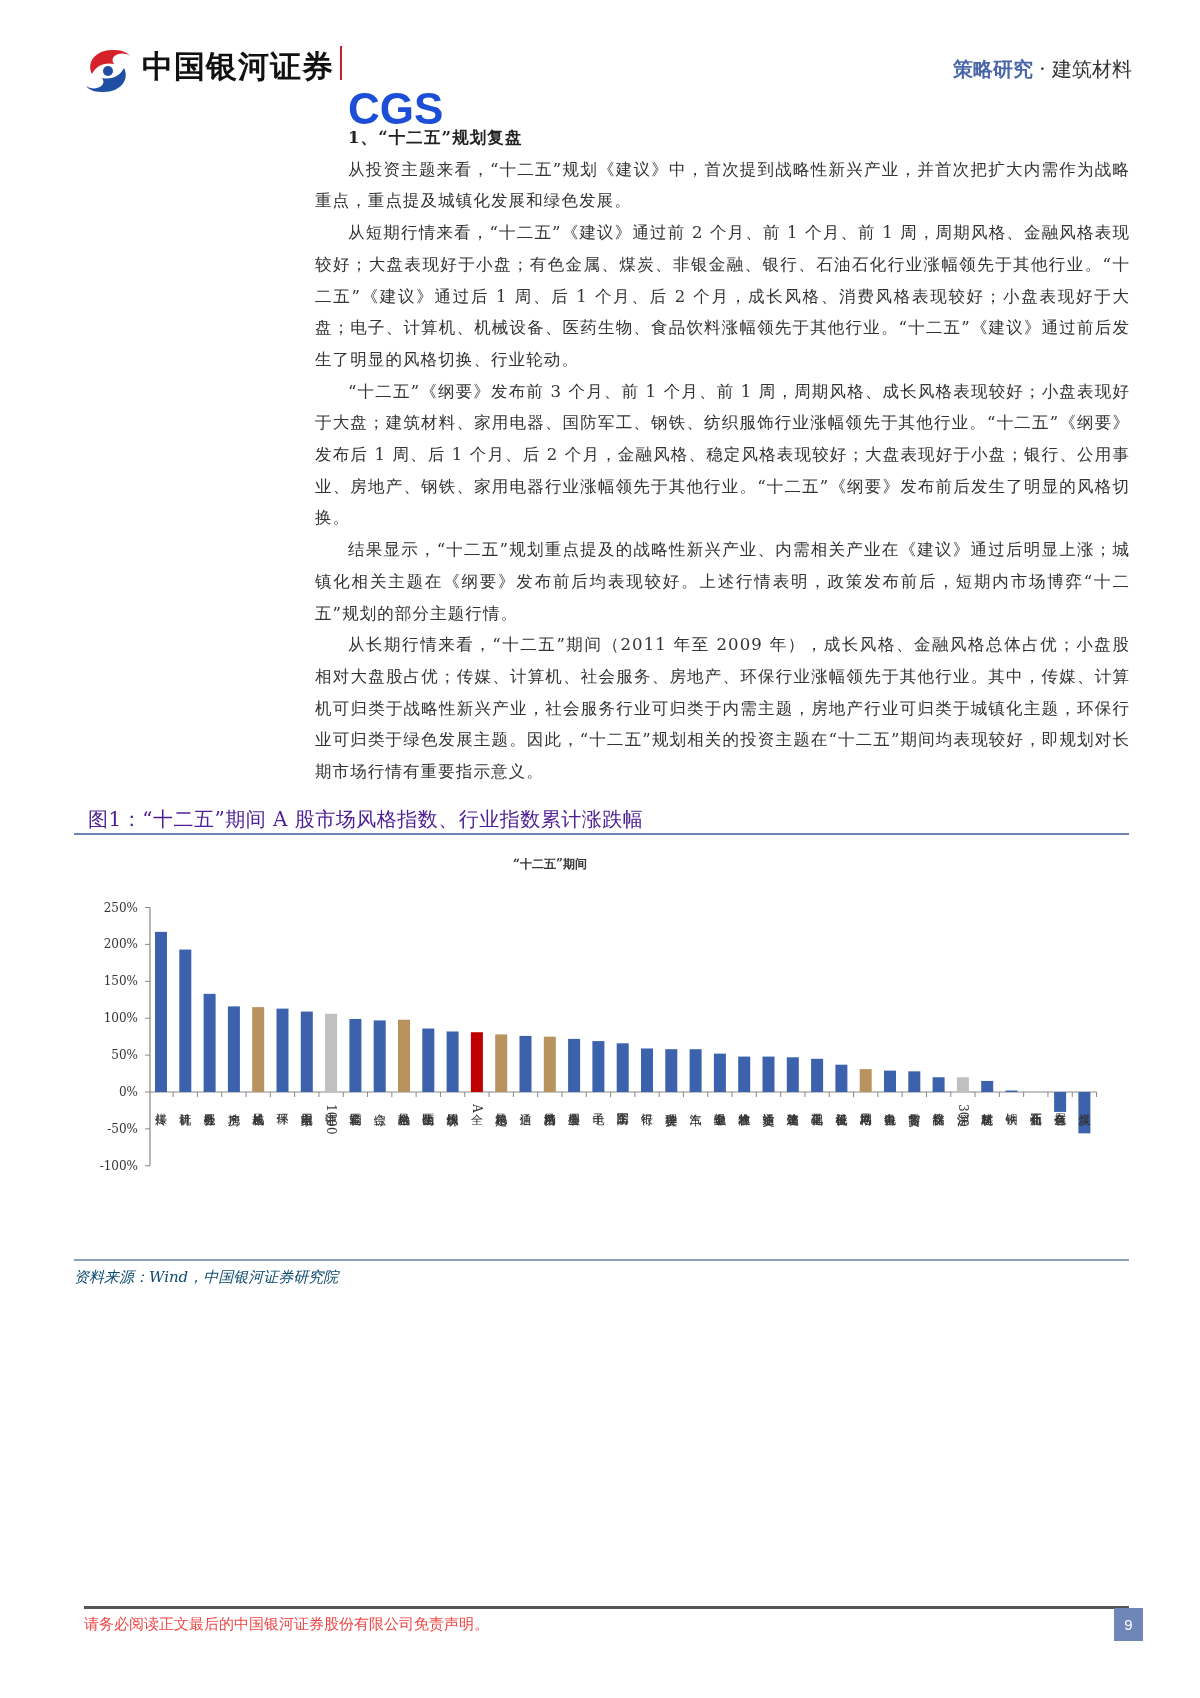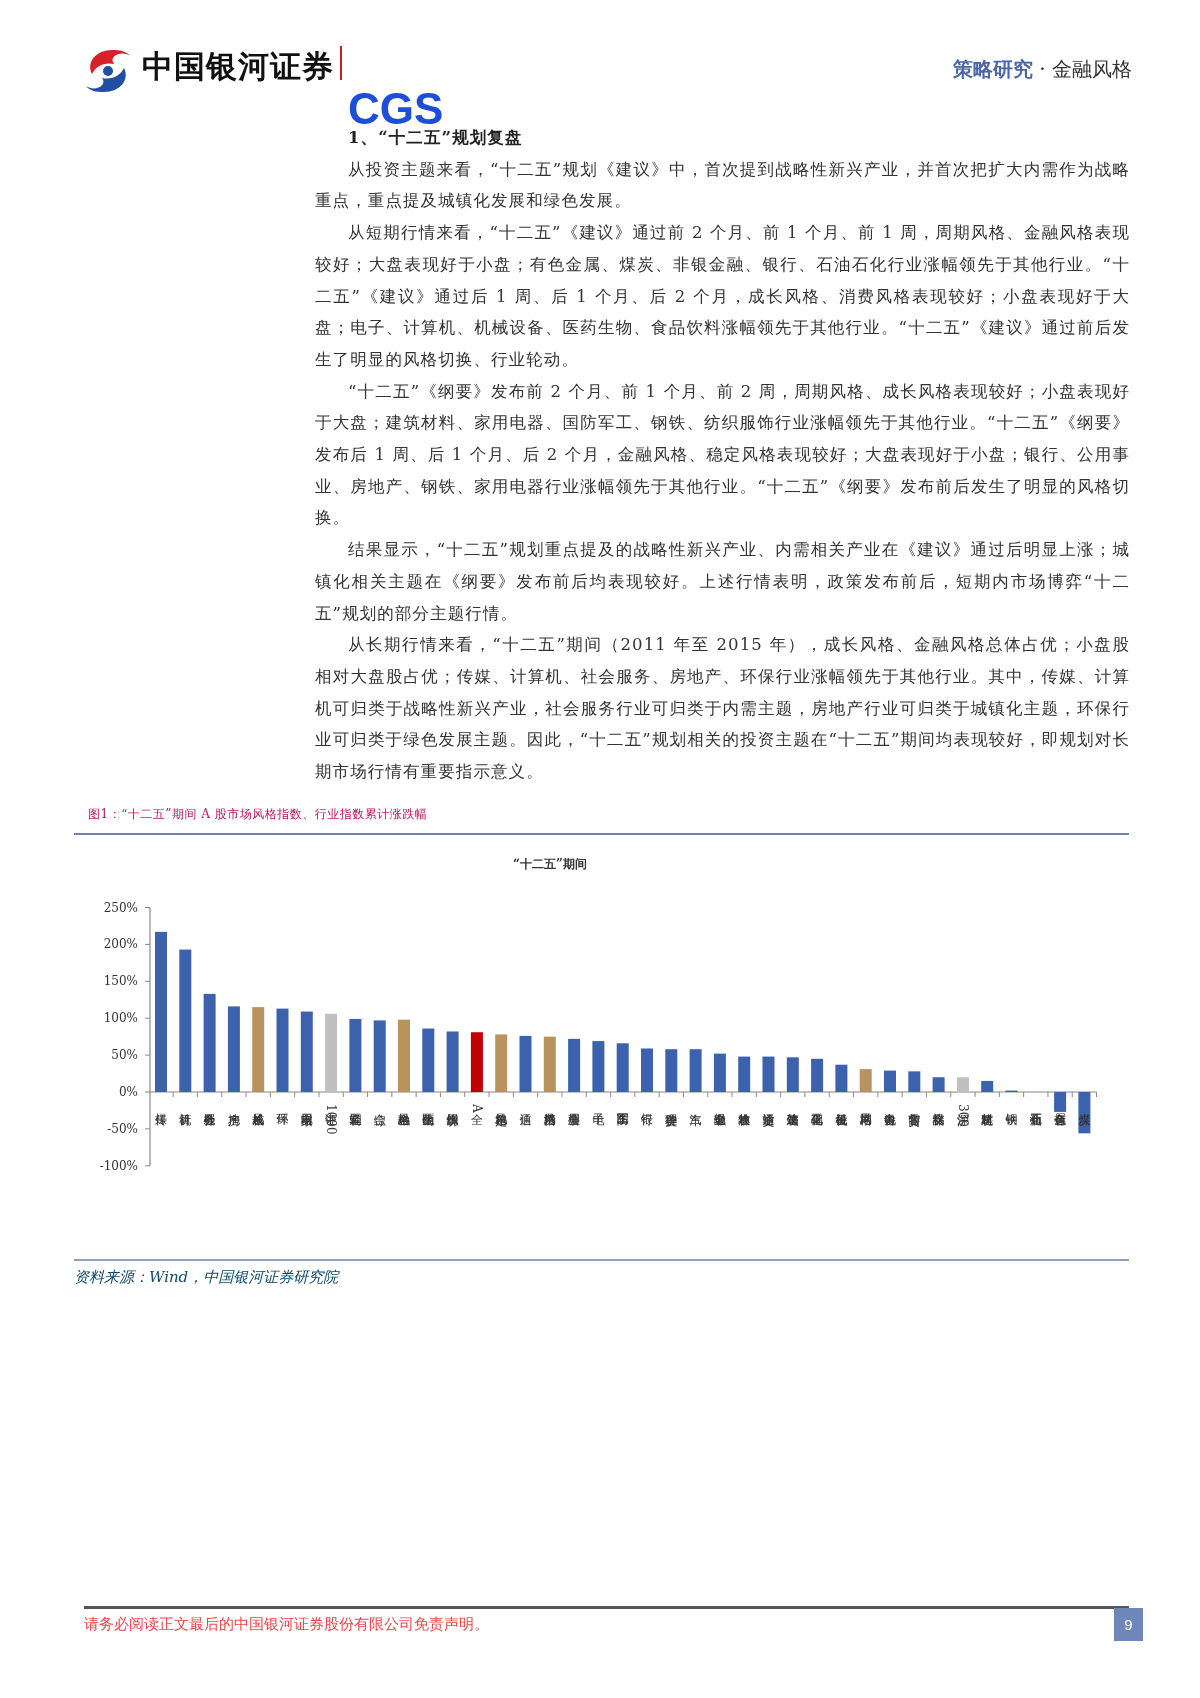--- a/index.html
+++ b/index.html
@@ -9,21 +9,21 @@
   .logo-mark{width:52px;height:50px;position:relative;}
   .logo-text{font-family:"DejaVu Sans","Liberation Sans",sans-serif;font-weight:bold;font-size:31px;color:#111;margin-left:8px;letter-spacing:1px;}
   .logo-sep{width:2px;height:34px;background:#c8202a;margin:0 6px;}
   .logo-cgs{font-family:"Liberation Sans","DejaVu Sans",sans-serif;font-weight:bold;font-size:44px;color:#1d4ed8;margin-top:38px;}
   .header-right{position:absolute;right:0;top:12px;font-size:20px;color:#2c4a8a;}
   .header-right .b{font-weight:bold;color:#4a66a8;}
   .header-right .c{color:#333;}
   .body-text{position:absolute;left:315px;top:122px;width:815px;font-size:16.5px;line-height:31.7px;color:#333;letter-spacing:1.1px;text-align:justify;}
   .body-text p{margin:0;text-indent:2em;}
   .body-text h3{margin:0;font-size:16.5px;font-weight:bold;text-indent:2em;color:#222;}
-  .caption{position:absolute;left:88px;top:806px;font-size:12px;color:#be185d;letter-spacing:0.5px;}
+  .caption{position:absolute;left:88px;top:806px;font-size:20px;color:#4c1d95;letter-spacing:0.5px;}
   .cap-line{position:absolute;left:74px;top:833px;width:1055px;height:2px;background:#6a84b8;}
   .chart-title{position:absolute;left:0;width:1100px;top:856px;text-align:center;font-size:12px;font-weight:bold;color:#333;}
   .chart{position:absolute;left:60px;top:880px;}
   .src-line{position:absolute;left:74px;top:1259px;width:1055px;height:2px;background:#8ea0c0;}
   .source{position:absolute;left:74px;top:1268px;font-size:15px;font-style:italic;color:#0c4a6e;}
   .foot-line{position:absolute;left:84px;top:1606px;width:1045px;height:3px;background:#555;}
   .foot-text{position:absolute;left:84px;top:1615px;font-size:15px;color:#ef4444;}
   .page-badge{position:absolute;left:1114px;top:1608px;width:29px;height:33px;background:#6f86b8;color:#fff;font-size:15px;text-align:center;line-height:33px;font-family:"Liberation Sans",sans-serif;}
 </style>
 </head>
@@ -34,31 +34,31 @@
     <svg class="logo-mark" viewBox="0 0 52 50" width="52" height="50">
       <path d="M30 4 C14 4 4 16 10 28 C14 20 22 16 32 18 C26 10 40 4 48 10 C44 5 38 4 30 4 Z" fill="#d6202a"></path>
       <path d="M22 46 C38 46 48 34 42 22 C38 30 30 34 20 32 C26 40 12 46 4 40 C8 45 14 46 22 46 Z" fill="#1f4ea3"></path>
       <circle cx="26" cy="25" r="5" fill="#1f4ea3"></circle>
     </svg>
     <span class="logo-text">中国银河证券</span>
     <span class="logo-sep"></span>
     <span class="logo-cgs">CGS</span>
   </div>
   <div class="header-right">
-    <span class="b">策略研究</span><span class="c"> · </span><span class="c">金融风格</span>
+    <span class="b">策略研究</span><span class="c"> · </span><span class="c">建筑材料</span>
   </div>
 </div>
 
 <div class="body-text">
   <h3>1、“十二五”规划复盘</h3>
   <p>从投资主题来看，“十二五”规划《建议》中，首次提到战略性新兴产业，并首次把扩大内需作为战略重点，重点提及城镇化发展和绿色发展。</p>
   <p>从短期行情来看，“十二五”《建议》通过前 2 个月、前 1 个月、前 1 周，周期风格、金融风格表现较好；大盘表现好于小盘；有色金属、煤炭、非银金融、银行、石油石化行业涨幅领先于其他行业。“十二五”《建议》通过后 1 周、后 1 个月、后 2 个月，成长风格、消费风格表现较好；小盘表现好于大盘；电子、计算机、机械设备、医药生物、食品饮料涨幅领先于其他行业。“十二五”《建议》通过前后发生了明显的风格切换、行业轮动。</p>
-  <p>“十二五”《纲要》发布前 2 个月、前 1 个月、前 2 周，周期风格、成长风格表现较好；小盘表现好于大盘；建筑材料、家用电器、国防军工、钢铁、纺织服饰行业涨幅领先于其他行业。“十二五”《纲要》发布后 1 周、后 1 个月、后 2 个月，金融风格、稳定风格表现较好；大盘表现好于小盘；银行、公用事业、房地产、钢铁、家用电器行业涨幅领先于其他行业。“十二五”《纲要》发布前后发生了明显的风格切换。</p>
+  <p>“十二五”《纲要》发布前 3 个月、前 1 个月、前 1 周，周期风格、成长风格表现较好；小盘表现好于大盘；建筑材料、家用电器、国防军工、钢铁、纺织服饰行业涨幅领先于其他行业。“十二五”《纲要》发布后 1 周、后 1 个月、后 2 个月，金融风格、稳定风格表现较好；大盘表现好于小盘；银行、公用事业、房地产、钢铁、家用电器行业涨幅领先于其他行业。“十二五”《纲要》发布前后发生了明显的风格切换。</p>
   <p>结果显示，“十二五”规划重点提及的战略性新兴产业、内需相关产业在《建议》通过后明显上涨；城镇化相关主题在《纲要》发布前后均表现较好。上述行情表明，政策发布前后，短期内市场博弈“十二五”规划的部分主题行情。</p>
-  <p>从长期行情来看，“十二五”期间（2011 年至 2015 年），成长风格、金融风格总体占优；小盘股相对大盘股占优；传媒、计算机、社会服务、房地产、环保行业涨幅领先于其他行业。其中，传媒、计算机可归类于战略性新兴产业，社会服务行业可归类于内需主题，房地产行业可归类于城镇化主题，环保行业可归类于绿色发展主题。因此，“十二五”规划相关的投资主题在“十二五”期间均表现较好，即规划对长期市场行情有重要指示意义。</p>
+  <p>从长期行情来看，“十二五”期间（2011 年至 2009 年），成长风格、金融风格总体占优；小盘股相对大盘股占优；传媒、计算机、社会服务、房地产、环保行业涨幅领先于其他行业。其中，传媒、计算机可归类于战略性新兴产业，社会服务行业可归类于内需主题，房地产行业可归类于城镇化主题，环保行业可归类于绿色发展主题。因此，“十二五”规划相关的投资主题在“十二五”期间均表现较好，即规划对长期市场行情有重要指示意义。</p>
 </div>
 
 <div class="caption">图1：“十二五”期间 A 股市场风格指数、行业指数累计涨跌幅</div>
 <div class="cap-line"></div>
 <div class="chart-title">“十二五”期间</div>
 
 <svg class="chart" id="chart" width="1080" height="380" viewBox="0 0 1080 380">
     <line x1="90" y1="27.5" x2="90" y2="285.8" stroke="#888" stroke-width="1.2"></line>
     <line x1="85" y1="27.5" x2="90" y2="27.5" stroke="#888" stroke-width="1"></line>
     <text x="78" y="31.5" text-anchor="end" font-size="12" fill="#333" font-family="DejaVu Serif, serif">250%</text>

